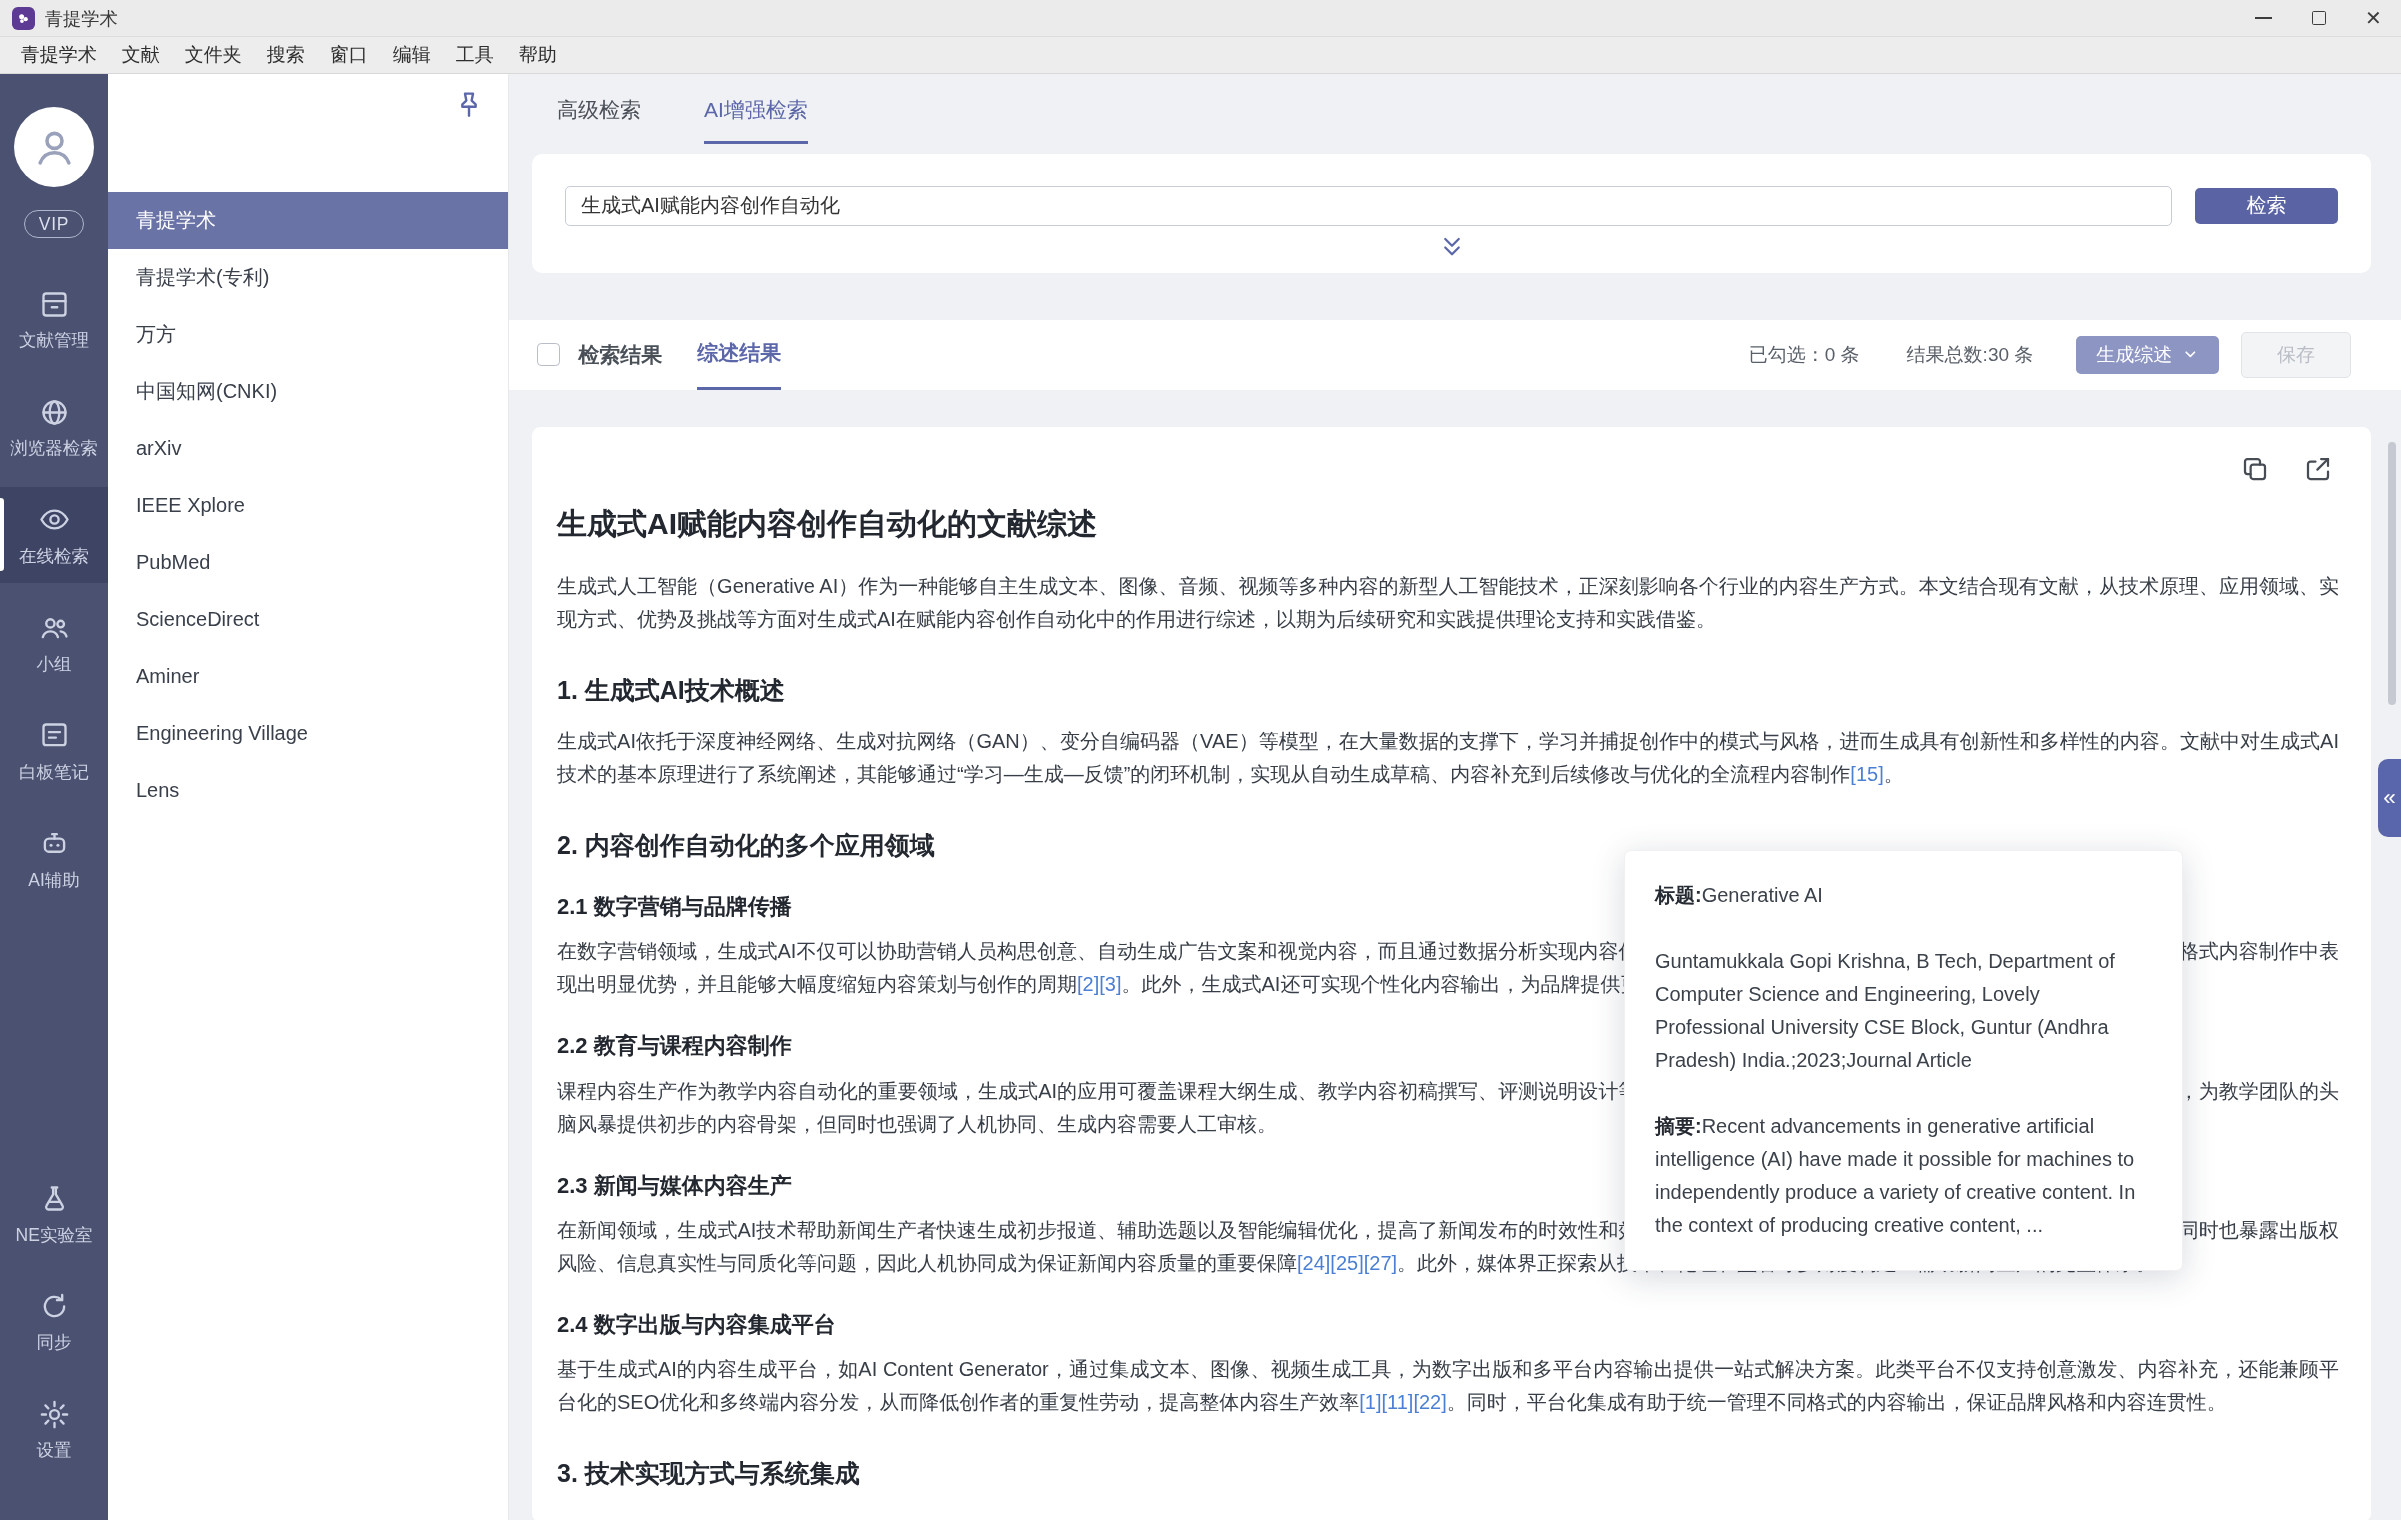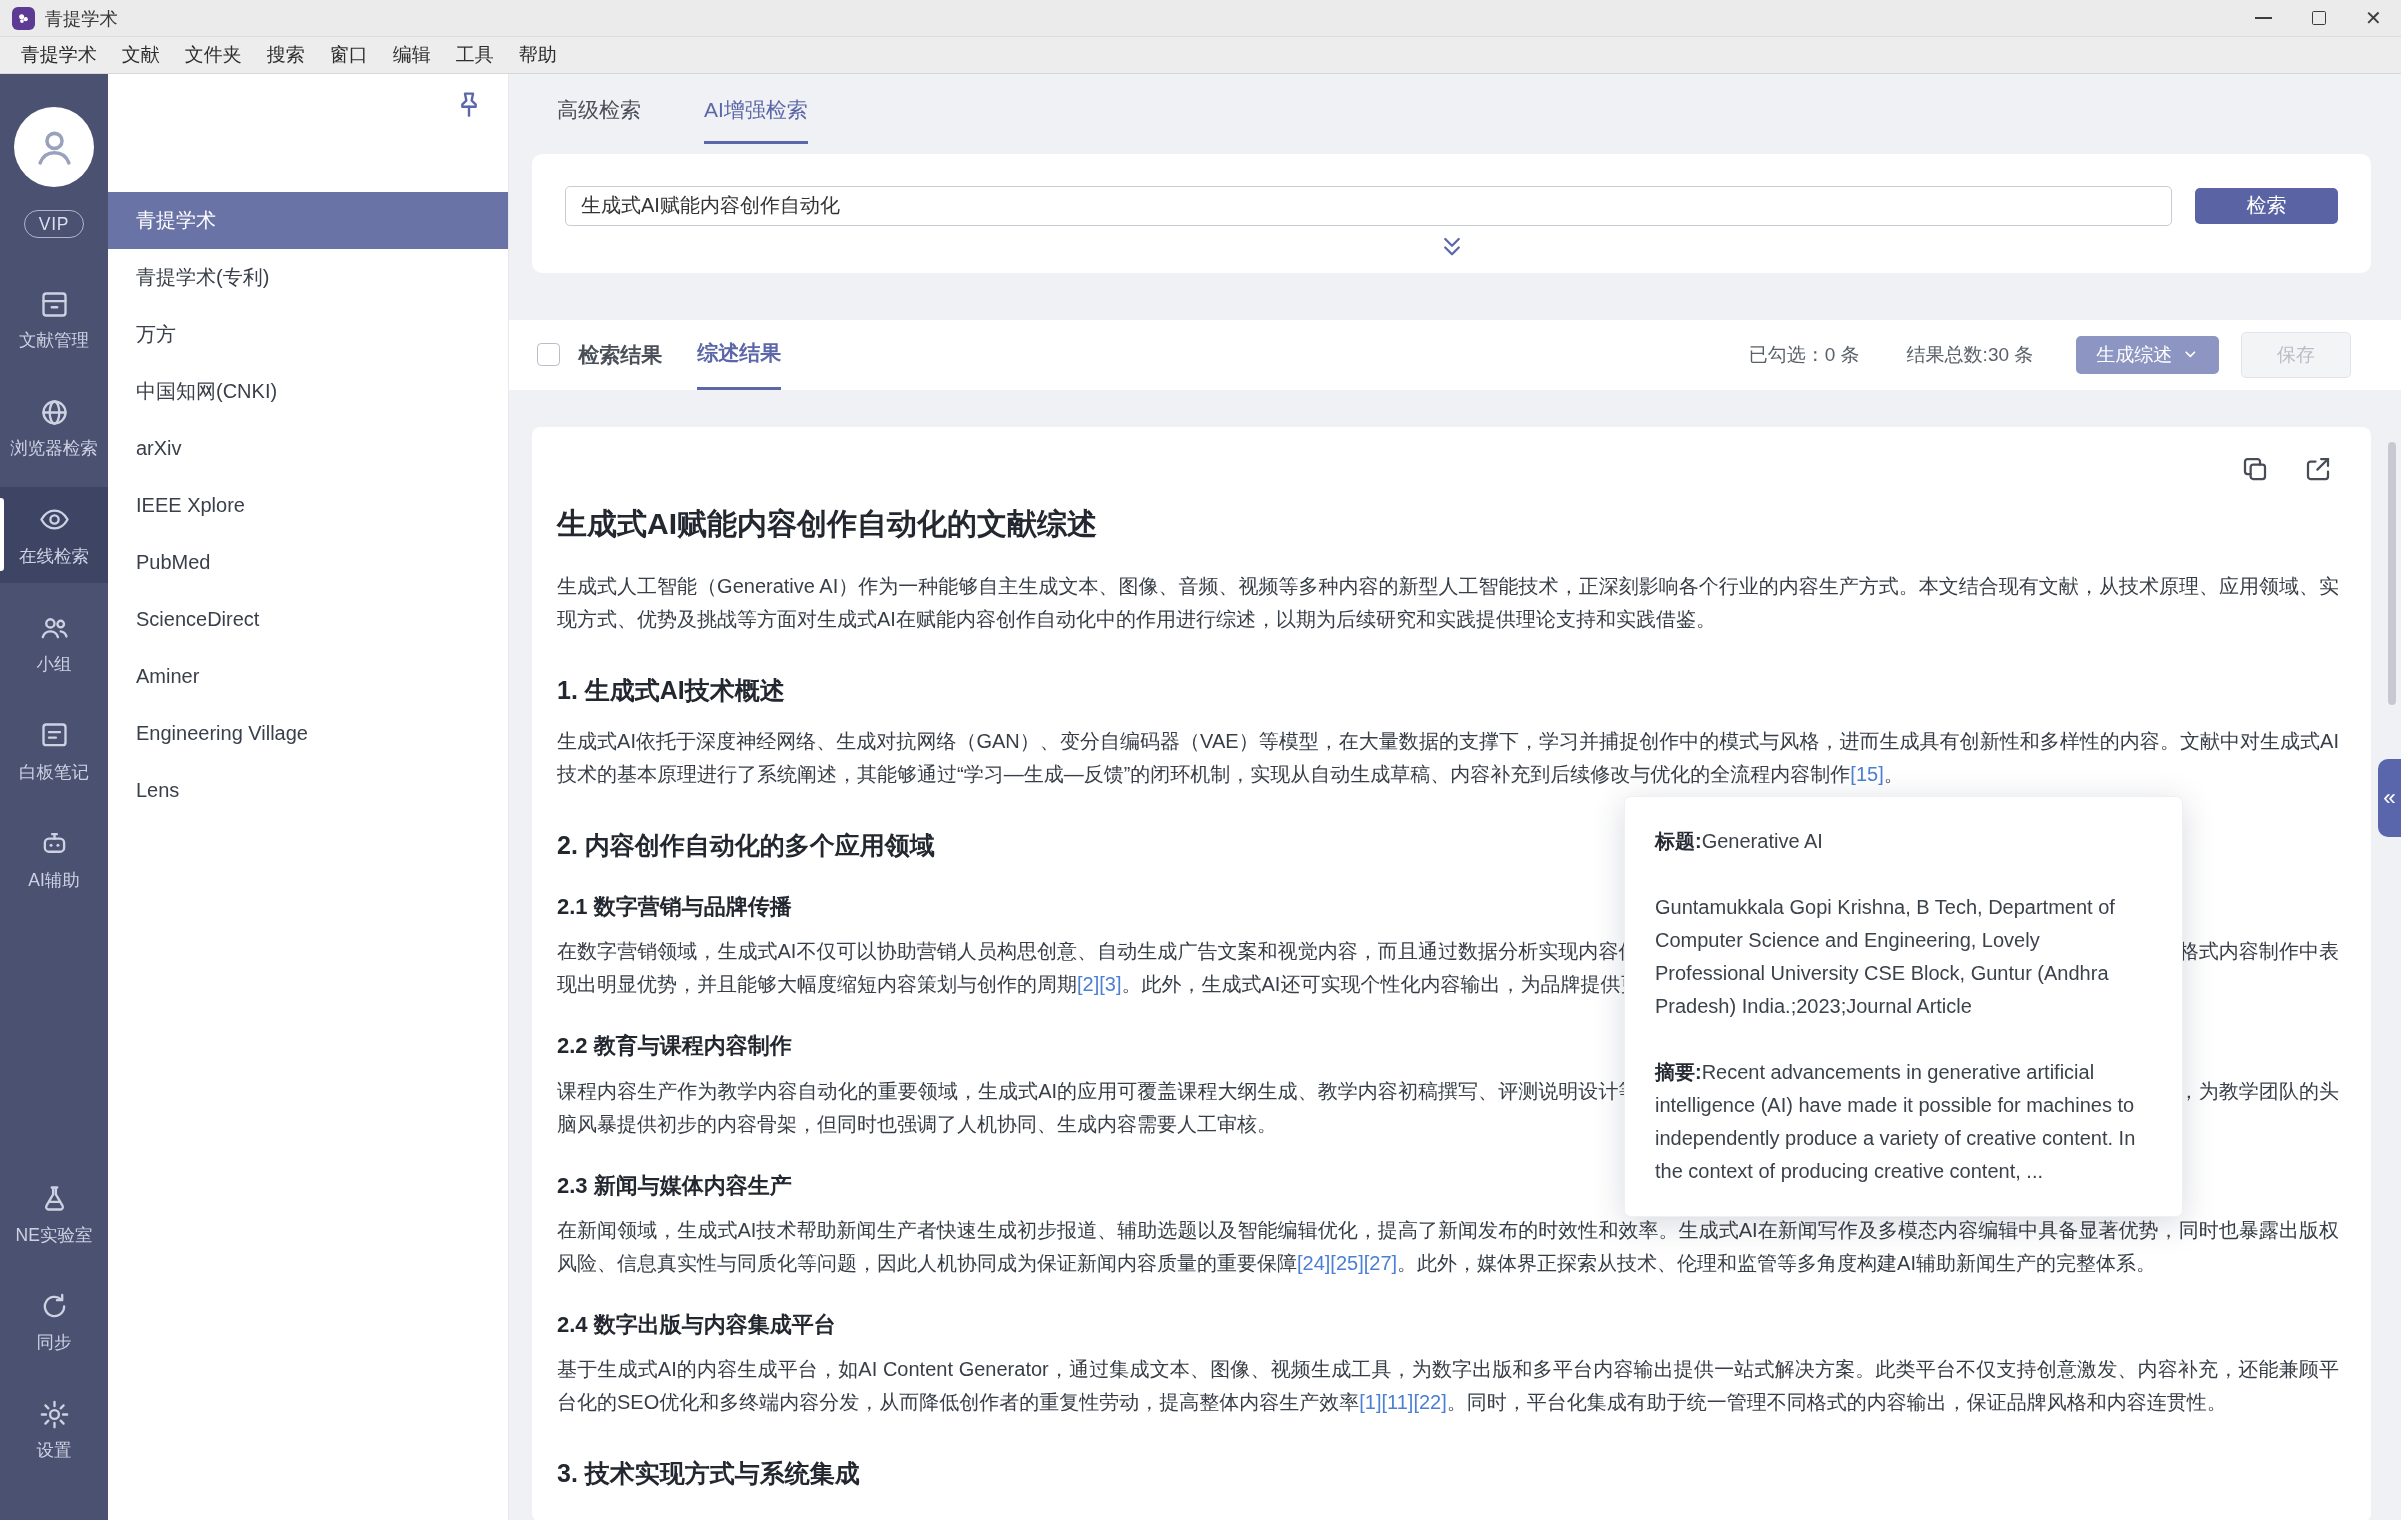--- a/index.html
+++ b/index.html
@@ -72,21 +72,21 @@
   .doc-actions { position:absolute; top:27px; right:38px; display:flex; gap:33px; }
   .doc-actions .act { width:30px; height:30px; cursor:pointer; }
   .doc-actions svg { width:100%; height:100%; stroke:#474c55; fill:none; stroke-width:1.8; stroke-linecap:round; stroke-linejoin:round; }
   .doc-content h1 { font-size:30px; color:#23272f; margin:30px 0 25px; font-weight:700; }
   .doc-content h2 { font-size:25px; color:#23272f; margin:38px 0 18.3px; font-weight:700; }
   .doc-content h3 { font-size:22px; color:#23272f; margin:30px 0 13.3px; font-weight:700; }
   .doc-content p { font-size:20px; line-height:33px; color:#383e47; margin:4px 0 5px; text-align:justify; }
   .cite { color:#4a7fd4; text-decoration:none; cursor:pointer; }
 
   
-  .ref-tooltip { position:absolute; left:1624px; top:796px; width:559px; background:#fff; border-radius:6.7px; box-shadow:0 6.7px 33px rgba(40,50,80,.18); border:0.8px solid #f0f0f2; padding:28px 30px; z-index:40; font-size:20px; line-height:33px; color:#3c424b; }
+  .ref-tooltip { position:absolute; left:1624px; top:850px; width:559px; background:#fff; border-radius:6.7px; box-shadow:0 6.7px 33px rgba(40,50,80,.18); border:0.8px solid #f0f0f2; padding:28px 30px; z-index:40; font-size:20px; line-height:33px; color:#3c424b; }
   .ref-tooltip .blk { margin-bottom:33px; }
   .ref-tooltip .blk:last-child { margin-bottom:0; }
   .ref-tooltip b { color:#262b33; font-weight:700; }
 
   
   .collapse-tab { position:absolute; right:0; top:759px; width:23px; height:78px; background:#5966ab; border-radius:10px 0 0 10px; color:#fff; display:flex; align-items:center; justify-content:center; font-size:22.5px; cursor:pointer; z-index:60; }
   .scroll-thumb { position:absolute; right:5px; top:442px; width:8.3px; height:263px; background:#c6c9d1; border-radius:4.2px; z-index:60; cursor:pointer; }
 </style>
 </head>
 <body>

